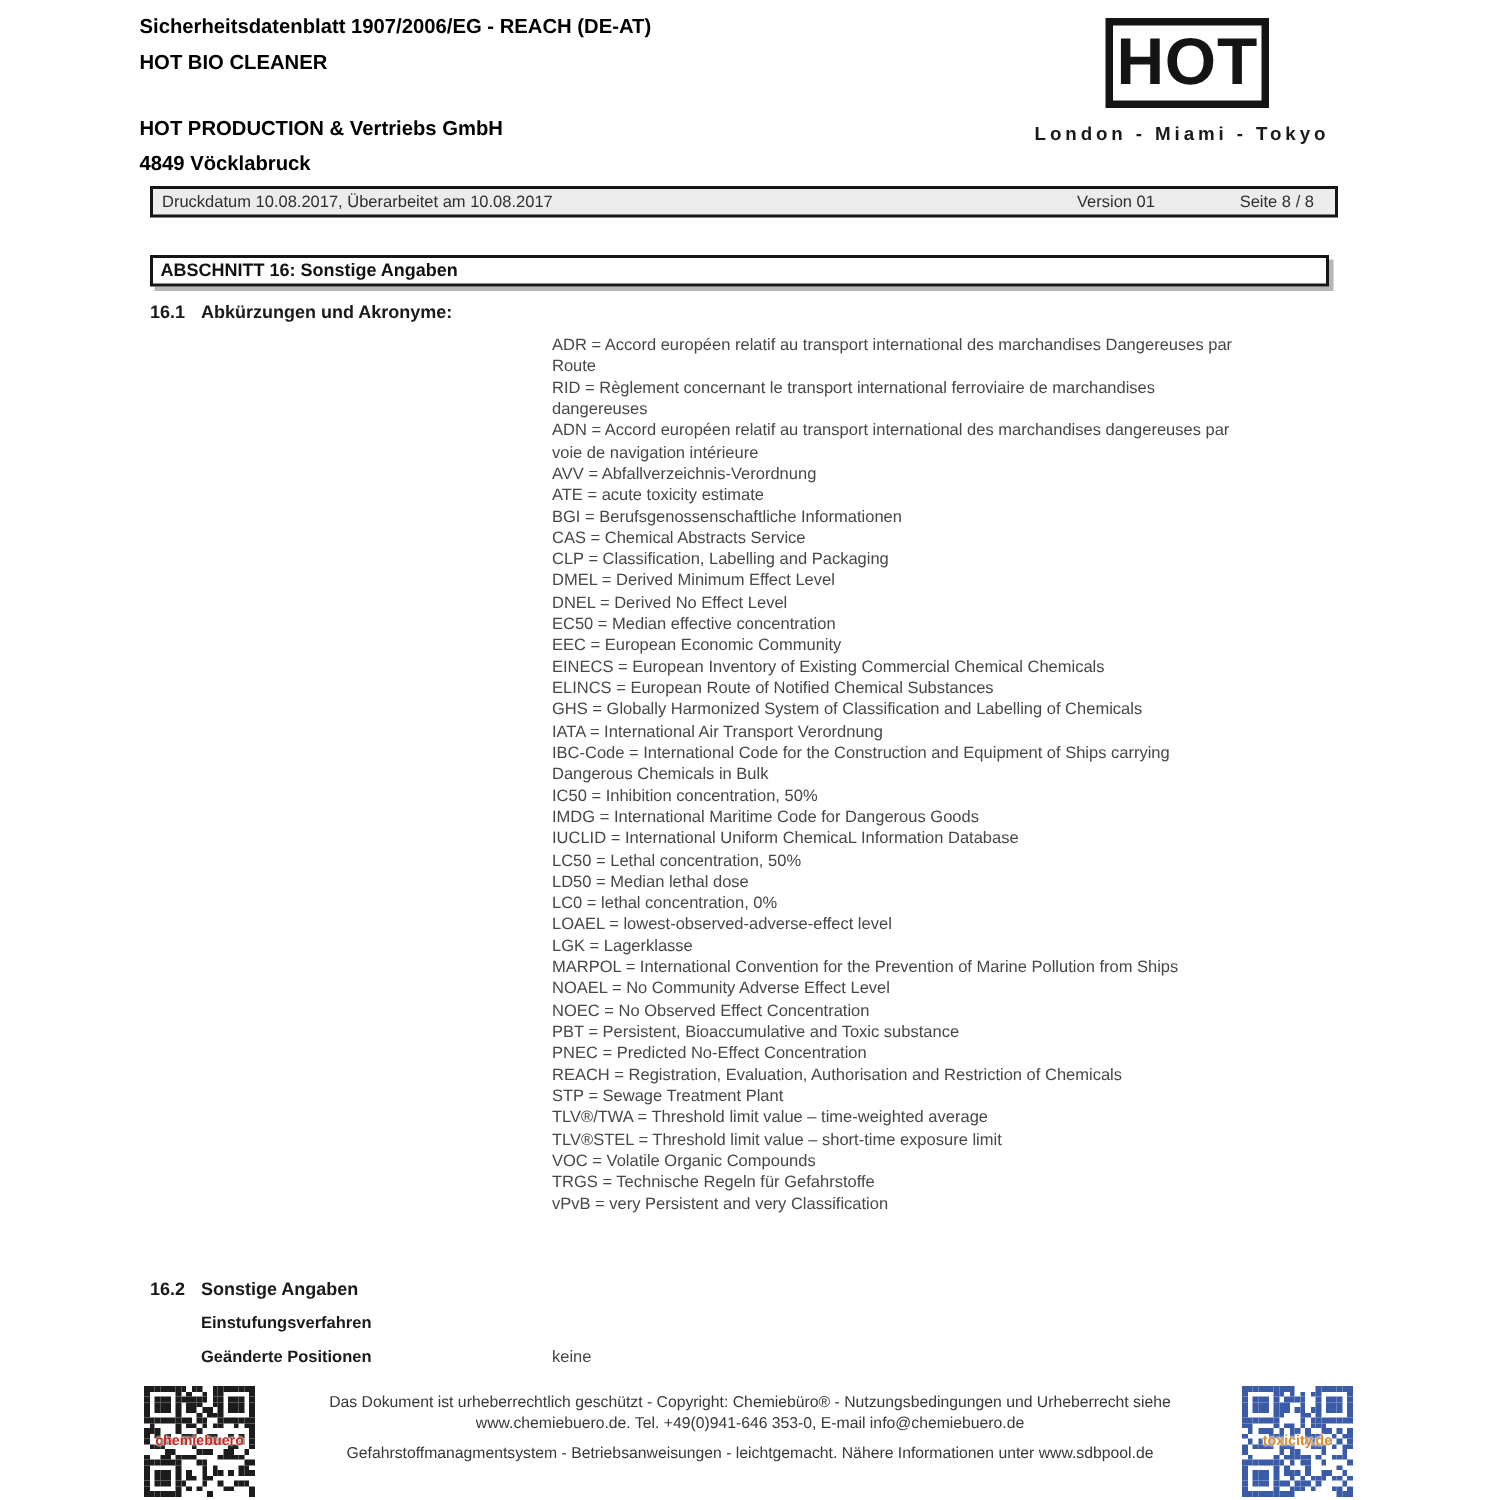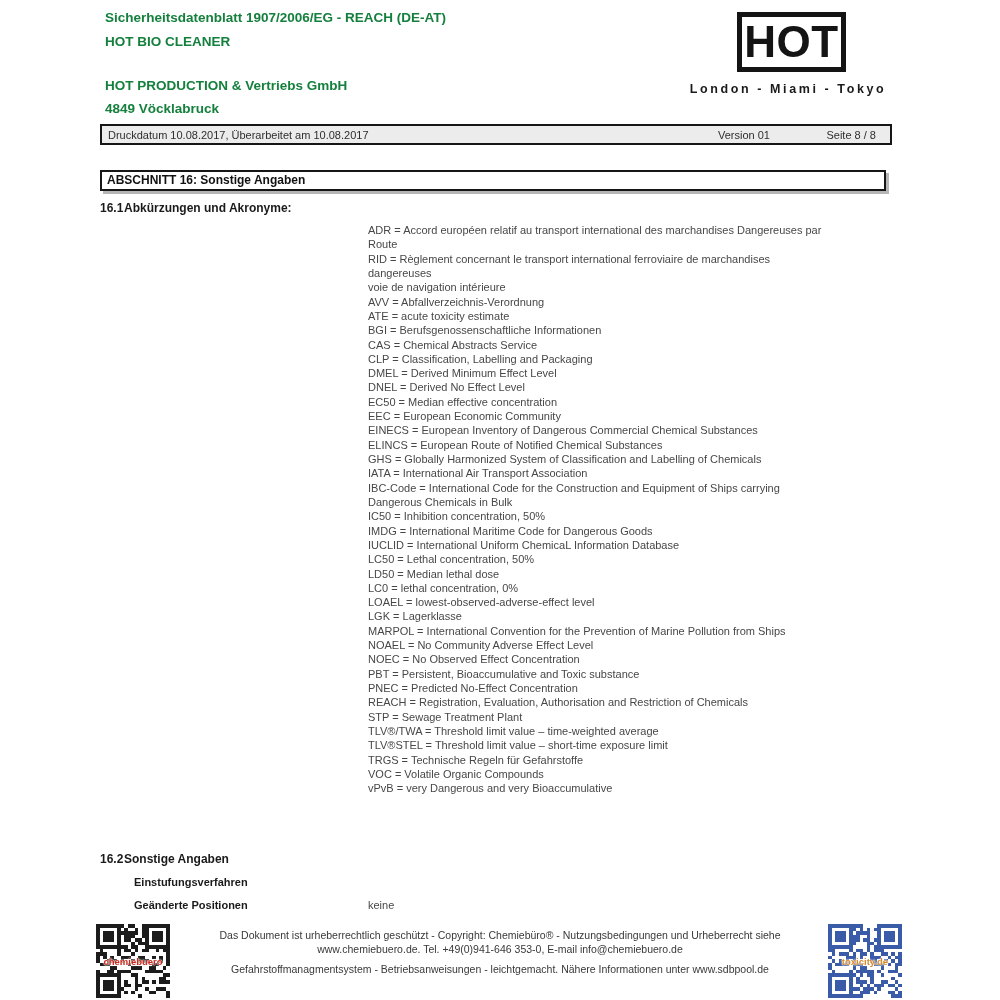--- a/index.html
+++ b/index.html
@@ -1,21 +1,21 @@
 <!DOCTYPE html>
 <html><head>
 <meta charset="utf-8">
 <style>
   html,body{margin:0;padding:0;background:#ffffff;}
   .page{
     position:relative;width:1000px;height:1000px;background:#ffffff;
     font-family:"Liberation Sans", sans-serif;color:#1b1b1b;overflow:hidden;
   }
   
-  .hdr-line{position:absolute;left:105px;font-weight:bold;font-size:13.5px;color:#15803d;white-space:nowrap;}
+  .hdr-line{position:absolute;left:93px;font-weight:bold;font-size:13.5px;color:#000000;white-space:nowrap;}
   .t1{top:10px;}
   .t2{top:34px;}
   .t3{top:78px;}
   .t4{top:101px;}
   .logo-box{
     position:absolute;left:737px;top:12px;width:99px;height:50px;
     border:5px solid #141414;display:flex;align-items:center;justify-content:center;
     font-weight:bold;font-size:44px;letter-spacing:0.5px;color:#141414;background:#fff;
   }
   .logo-sub{
@@ -33,21 +33,21 @@
   .info-bar .pg{position:absolute;right:14px;top:3px;white-space:nowrap;}
   
   .section-box{
     position:absolute;left:100px;top:170px;width:786px;height:21px;
     border:2px solid #161616;box-sizing:border-box;background:#fff;
     box-shadow:3px 3px 0 #b6b6b6;
     font-weight:bold;font-size:12px;line-height:17px;padding-left:5px;color:#111;
   }
   
   .sub-num{position:absolute;left:100px;font-weight:bold;font-size:12px;color:#1a1a1a;white-space:nowrap;}
-  .sub-title{position:absolute;left:124px;font-weight:bold;font-size:12px;color:#1a1a1a;white-space:nowrap;}
+  .sub-title{position:absolute;left:134px;font-weight:bold;font-size:12px;color:#1a1a1a;white-space:nowrap;}
   .n161,.t161{top:201px;}
   .n162,.t162{top:852px;}
   .abbr-list{
     position:absolute;left:368px;top:223px;width:530px;
     font-size:11px;line-height:14.32px;color:#474747;
   }
   .abbr-line{white-space:nowrap;}
   .row-label{position:absolute;left:134px;font-weight:bold;font-size:11px;color:#1a1a1a;white-space:nowrap;}
   .r1{top:876px;}
   .r2{top:899px;}
@@ -98,20 +98,21 @@
   <div class="abbr-list">
 
       <div class="abbr-line">ADR = Accord européen relatif au transport international des marchandises Dangereuses par</div>
 
       <div class="abbr-line">Route</div>
 
       <div class="abbr-line">RID = Règlement concernant le transport international ferroviaire de marchandises</div>
 
       <div class="abbr-line">dangereuses</div>
 
+      <div class="abbr-line">ADN = Accord européen relatif au transport international des marchandises dangereuses par</div>
 
       <div class="abbr-line">voie de navigation intérieure</div>
 
       <div class="abbr-line">AVV = Abfallverzeichnis-Verordnung</div>
 
       <div class="abbr-line">ATE = acute toxicity estimate</div>
 
       <div class="abbr-line">BGI = Berufsgenossenschaftliche Informationen</div>
 
       <div class="abbr-line">CAS = Chemical Abstracts Service</div>
@@ -120,27 +121,27 @@
 
       <div class="abbr-line">DMEL = Derived Minimum Effect Level</div>
 
       <div class="abbr-line">DNEL = Derived No Effect Level</div>
 
       <div class="abbr-line">EC50 = Median effective concentration</div>
 
 
       <div class="abbr-line">EEC = European Economic Community</div>
 
-      <div class="abbr-line">EINECS = European Inventory of Dangerous Commercial Chemical Substances</div>
+      <div class="abbr-line">EINECS = European Inventory of Existing Commercial Chemical Chemicals</div>
 
       <div class="abbr-line">ELINCS = European Route of Notified Chemical Substances</div>
 
       <div class="abbr-line">GHS = Globally Harmonized System of Classification and Labelling of Chemicals</div>
 
-      <div class="abbr-line">IATA = International Air Transport Association</div>
+      <div class="abbr-line">IATA = International Air Transport Verordnung</div>
 
       <div class="abbr-line">IBC-Code = International Code for the Construction and Equipment of Ships carrying</div>
 
       <div class="abbr-line">Dangerous Chemicals in Bulk</div>
 
       <div class="abbr-line">IC50 = Inhibition concentration, 50%</div>
 
       <div class="abbr-line">IMDG = International Maritime Code for Dangerous Goods</div>
 
       <div class="abbr-line">IUCLID = International Uniform ChemicaL Information Database</div>
@@ -166,25 +167,25 @@
       <div class="abbr-line">PNEC = Predicted No-Effect Concentration</div>
 
       <div class="abbr-line">REACH = Registration, Evaluation, Authorisation and Restriction of Chemicals</div>
 
       <div class="abbr-line">STP = Sewage Treatment Plant</div>
 
       <div class="abbr-line">TLV®/TWA = Threshold limit value – time-weighted average</div>
 
       <div class="abbr-line">TLV®STEL = Threshold limit value – short-time exposure limit</div>
 
+      <div class="abbr-line">VOC = Volatile Organic Compounds</div>
+
       <div class="abbr-line">TRGS = Technische Regeln für Gefahrstoffe</div>
 
-      <div class="abbr-line">VOC = Volatile Organic Compounds</div>
-
-      <div class="abbr-line">vPvB = very Dangerous and very Bioaccumulative</div>
+      <div class="abbr-line">vPvB = very Persistent and very Classification</div>
 
     </div>
 
   <div class="sub-num n162">16.2</div>
   <div class="sub-title t162">Sonstige Angaben</div>
   <div class="row-label r1">Einstufungsverfahren</div>
   <div class="row-label r2">Geänderte Positionen</div>
   <div class="row-value">keine</div>
 
   <div class="qr qr-left">

